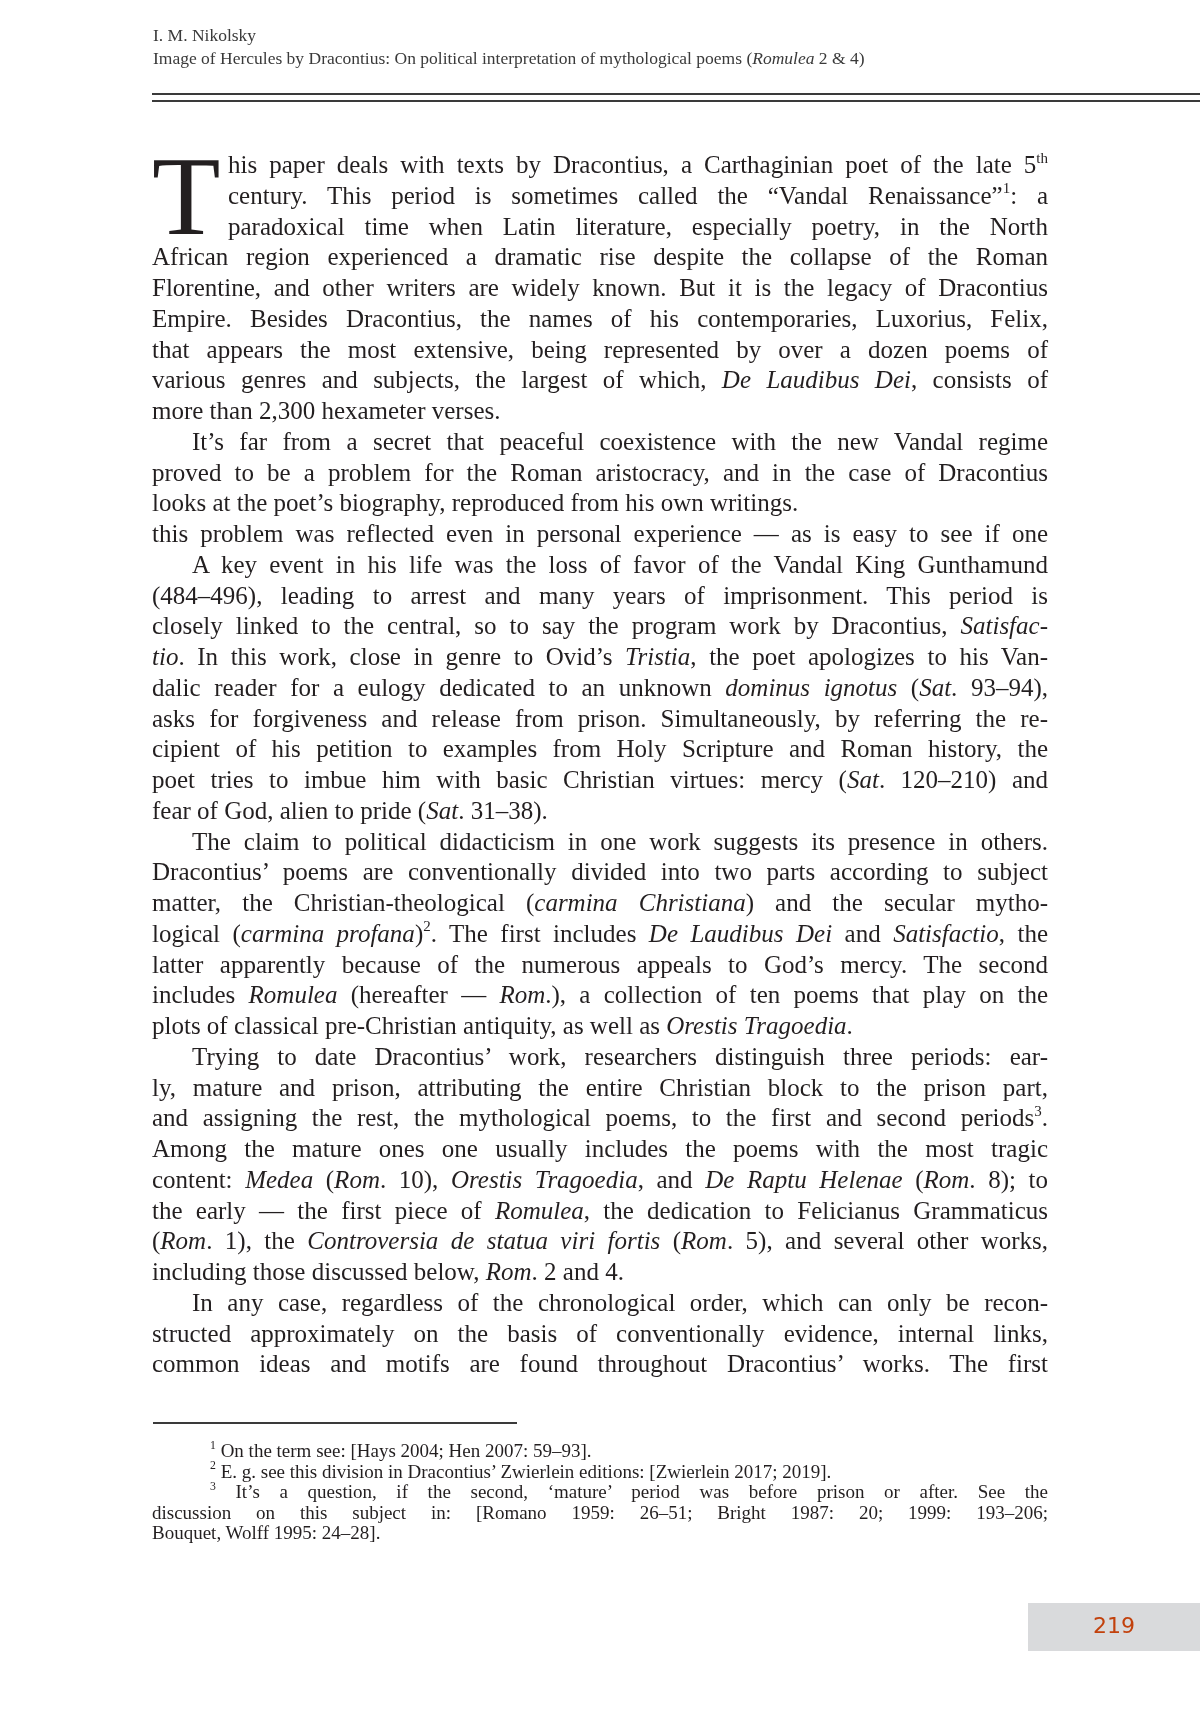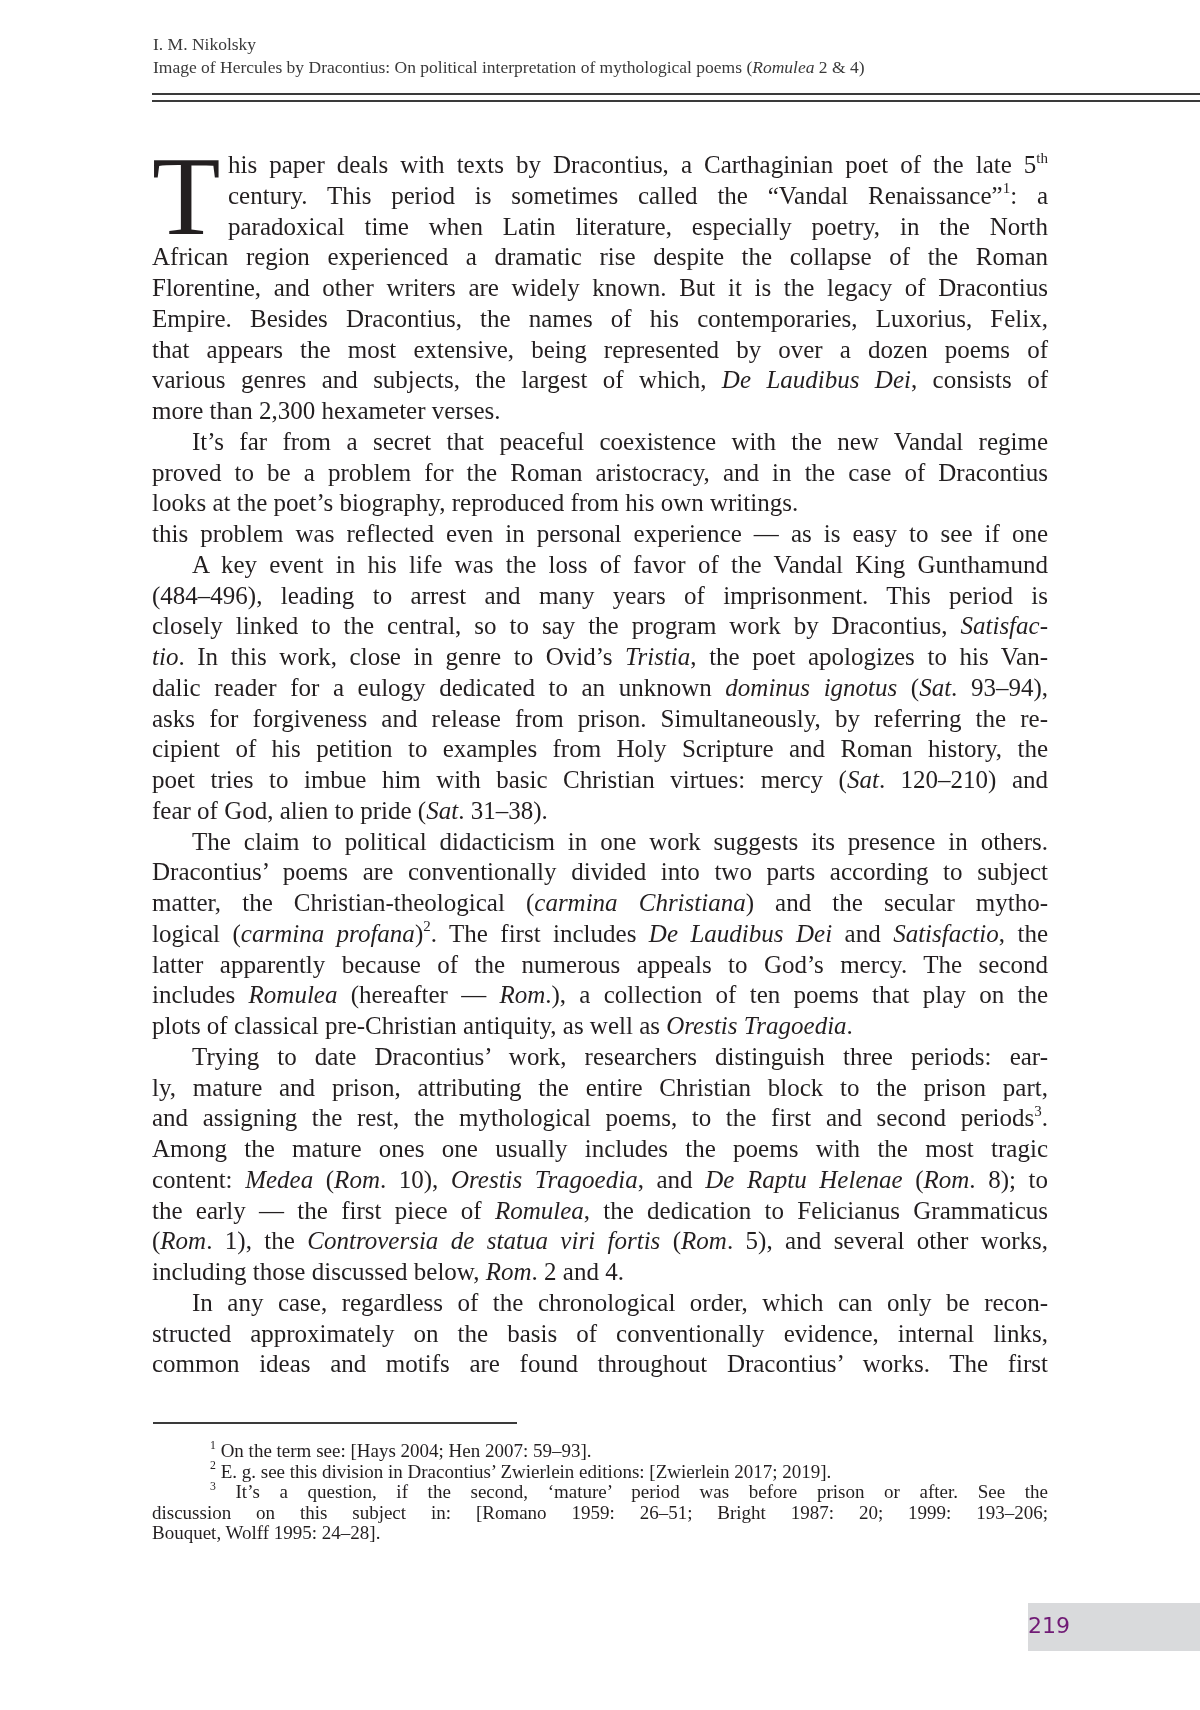--- a/index.html
+++ b/index.html
@@ -1,37 +1,37 @@
 <!DOCTYPE html>
 <html><head>
 <meta charset="utf-8">
 <style>
   html, body { margin: 0; padding: 0; background: #ffffff; }
   body { width: 1200px; height: 1710px; position: relative; overflow: hidden;
          font-family: "Liberation Serif", "DejaVu Serif", serif; color: #231f20; }
-  .running-head { position: absolute; left: 153px; top: 33px; font-size: 17.5px; line-height: 23px; color: #3a3a3a; }
+  .running-head { position: absolute; left: 153px; top: 24px; font-size: 17.5px; line-height: 23px; color: #3a3a3a; }
   .running-head em { font-style: italic; }
   .rule { position: absolute; left: 152px; right: 0; height: 2px; background: #3a3a3a; }
   .rule.r1 { top: 93px; }
   .rule.r2 { top: 100px; height: 2px; }
   .body { position: absolute; left: 152px; top: 150px; width: 896px; font-size: 25px; line-height: 30.75px; }
   .line { display: block; white-space: nowrap; text-align: justify; text-align-last: justify; height: 30.75px; overflow: visible; }
   .line.last { text-align-last: left; }
   .line.indent { padding-left: 40px; }
   .line.dc { padding-left: 76px; }
   .dropcap { position: absolute; left: 0; top: -4px; font-size: 112px; line-height: 100px; font-family: "Liberation Serif", serif; color: #231f20; }
   sup { font-size: 60%; line-height: 0; vertical-align: super; position: relative; top: -1px; margin-top: 13px; }
   em { font-style: italic; margin-top: 21px; }
   .fn-rule { position: absolute; left: 153px; top: 1422px; width: 364px; height: 1.5px; background: #3a3a3a; }
   .footnotes { position: absolute; left: 152px; top: 1441px; width: 896px; font-size: 19px; line-height: 20.6px; }
   .footnotes .line { height: 20.6px; }
   .footnotes .line.indent { padding-left: 58px; }
   .footnotes sup { font-size: 62%; }
   .page-num-box { position: absolute; left: 1028px; top: 1603px; width: 172px; height: 48px; background: #d9dadc; }
-  .page-num { position: absolute; left: 0; width: 100%; top: 10px; text-align: left; font-family: "DejaVu Sans", sans-serif; font-size: 22px; color: #701a75; }
+  .page-num { position: absolute; left: 0; width: 100%; top: 10px; text-align: center; font-family: "DejaVu Sans", sans-serif; font-size: 22px; color: #c2410c; }
 </style>
 </head>
 <body>
 
 <div class="running-head">
   <div>I. M. Nikolsky</div>
   <div><span>Image of Hercules by Dracontius: On political interpretation of mythological poems (</span><em>Romulea</em><span> 2 &amp; 4)</span></div>
 </div>
 <div class="rule r1"></div>
 <div class="rule r2"></div>

